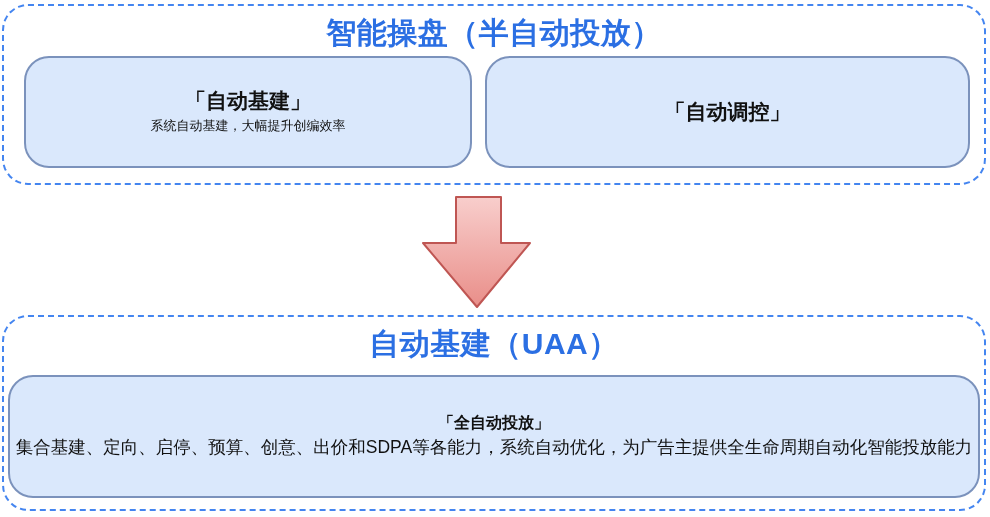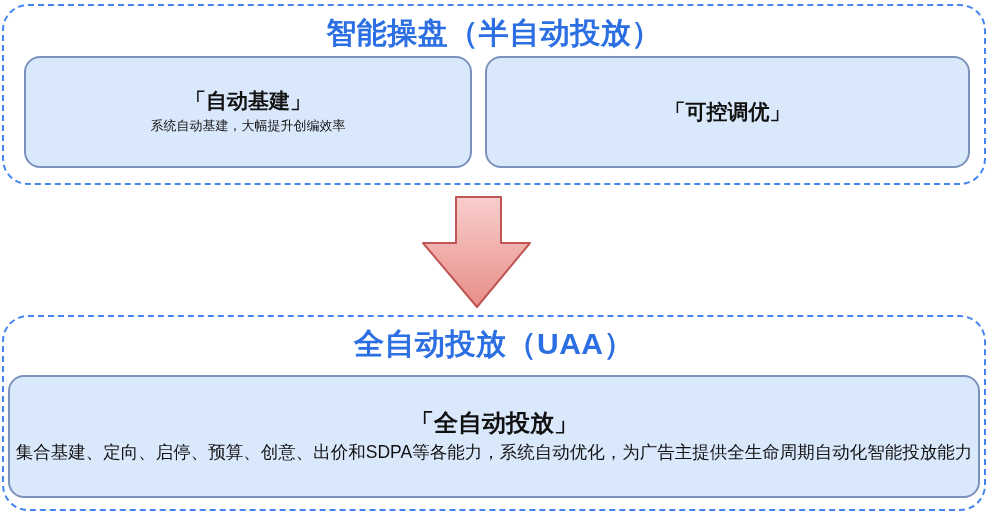--- a/index.html
+++ b/index.html
@@ -31,39 +31,39 @@
     font-weight: bold;
     color: #2b6fe3;
     padding-top: 7px;
     letter-spacing: 0.5px;
   }
   .card {
     position: absolute;
     box-sizing: border-box;
     background: #dae8fc;
     border: 2px solid #7b92bc;
-    border-radius: 16px;
+    border-radius: 25px;
     display: flex;
     flex-direction: column;
     align-items: center;
     justify-content: center;
     gap: 5px;
     color: #111111;
     text-align: center;
   }
   .card-1 { left: 24px;  top: 56px;  width: 448px; height: 112px; }
   .card-2 { left: 485px; top: 56px;  width: 485px; height: 112px; }
   .card-3 { left: 8px;   top: 375px; width: 972px; height: 123px; }
   .card-heading {
     font-size: 21px;
     font-weight: bold;
     line-height: 1.15;
     white-space: nowrap;
   }
-  .card-3 .card-heading { font-size: 24px; }
+  .card-3 .card-heading { font-size: 16px; }
   .card-desc {
     font-size: 13px;
     line-height: 1.25;
     white-space: nowrap;
   }
   .card-3 .card-desc { font-size: 17.5px; }
   .arrow-wrap {
     position: absolute;
     left: 421px;
     top: 196px;
@@ -79,37 +79,37 @@
   <div class="panel panel-top">
     <div class="panel-title">智能操盘（半自动投放）</div>
   </div>
 
   <div class="card card-1">
     <div class="card-heading">「自动基建」</div>
     <div class="card-desc">系统自动基建，大幅提升创编效率</div>
   </div>
 
   <div class="card card-2">
-    <div class="card-heading">「可控调优」</div>
+    <div class="card-heading">「自动调控」</div>
   </div>
 
   <div class="arrow-wrap">
     <svg width="114" height="114" viewBox="0 0 114 114" xmlns="http://www.w3.org/2000/svg" aria-hidden="true">
       <defs>
         <linearGradient id="arrowGrad" x1="0" y1="0" x2="0" y2="1">
           <stop offset="0" stop-color="#f8cecc"></stop>
           <stop offset="1" stop-color="#e98e89"></stop>
         </linearGradient>
       </defs>
       <polygon points="35,1 80,1 80,47 109,47 56,111 2,47 35,47" fill="url(#arrowGrad)" stroke="#bf5653" stroke-width="2" stroke-linejoin="round"></polygon>
     </svg>
   </div>
 
   <div class="panel panel-bottom">
-    <div class="panel-title">全自动投放（UAA）</div>
+    <div class="panel-title">自动基建（UAA）</div>
   </div>
 
   <div class="card card-3">
     <div class="card-heading">「全自动投放」</div>
     <div class="card-desc">集合基建、定向、启停、预算、创意、出价和SDPA等各能力，系统自动优化，为广告主提供全生命周期自动化智能投放能力</div>
   </div>
 
 </div>
 
 </body></html>

